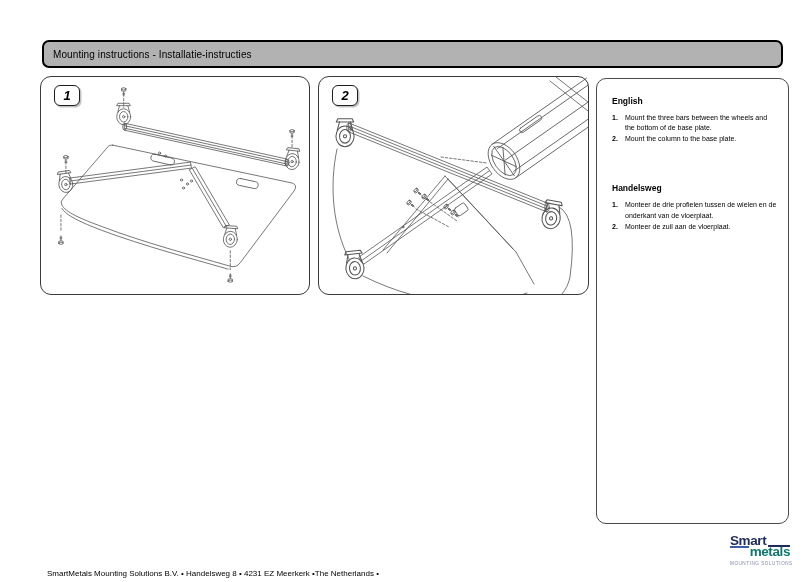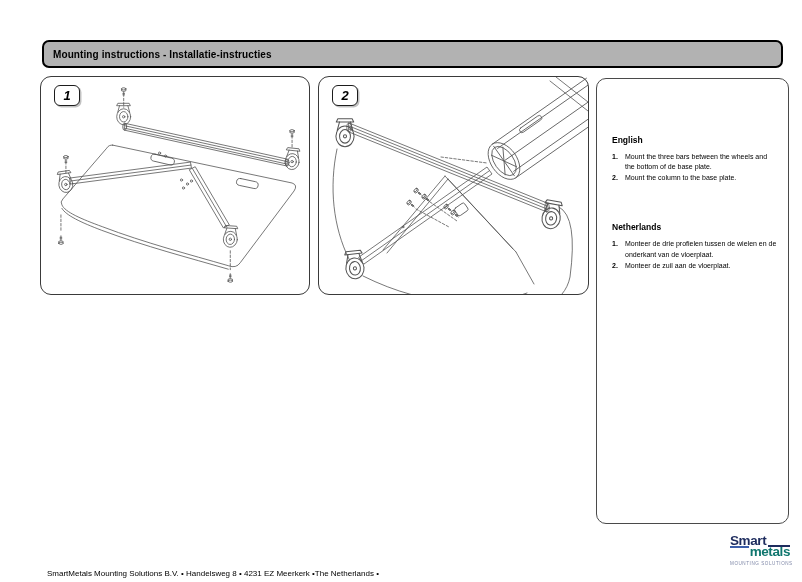--- a/index.html
+++ b/index.html
@@ -7,21 +7,21 @@
   body { font-family:"Liberation Sans", sans-serif; color:#000; }
   .page { position:relative; width:802px; height:582px; background:#fff; overflow:hidden; }
 
   
   .header {
     position:absolute; left:42px; top:40px; width:741px; height:28px;
     background:#b2b2b2; border:2px solid #000; border-radius:7px;
     display:flex; align-items:center; justify-content:space-between;
     padding:0 9px;
   }
-  .header-title { font-weight:bold; font-size:10px; letter-spacing:0.1px; }
+  .header-title { font-weight:normal; font-size:10px; letter-spacing:0.1px; }
   .header-right { text-align:right; line-height:1.3; }
   .header-subtitle { font-weight:bold; font-style:italic; font-size:8.3px; display:block; }
   .header-docnum { font-size:8.3px; display:block; }
 
   
   .panel {
     position:absolute; top:76px; height:219px; background:#fff;
     border:1.5px solid #3a3a3a; border-radius:11px;
   }
   .panel-1 { left:40px; width:270px; }
@@ -35,21 +35,21 @@
     z-index:2;
   }
   .panel svg { position:absolute; left:0; top:0; width:100%; height:100%; }
 
   
   .sidebar {
     position:absolute; left:596px; top:78px; width:193px; height:446px;
     border:1.5px solid #4a4a4a; border-radius:10px; background:#fff;
     padding:17px 10px 0 15px;
   }
-  .lang-heading { font-weight:bold; font-size:8.5px; margin-bottom:7px;margin-top:39px; }
+  .lang-heading { font-weight:bold; font-size:8.5px; margin-bottom:7px; }
   .instr-list { list-style:none; font-size:7px; line-height:1.45; }
   .instr-item { display:flex; margin-bottom:1px; }
   .instr-num { font-weight:bold; width:13px; flex:0 0 13px; }
   .instr-text { flex:1; }
   .block-nl { margin-top:39px; }
 
   
   .footer { position:absolute; left:47px; top:546px; font-size:8px; line-height:1.38; white-space:pre-wrap; }
   .footer b { font-weight:normal; }
 
@@ -190,21 +190,21 @@
           <span class="instr-num">1.</span>
           <span class="instr-text">Mount the three bars between the wheels and the bottom of de base plate.</span>
         </li>
         <li class="instr-item">
           <span class="instr-num">2.</span>
           <span class="instr-text">Mount the column to the base plate.</span>
         </li>
       </ol>
     </div>
     <div class="block-nl">
-      <div class="lang-heading">Netherlands</div>
+      <div class="lang-heading">Handelsweg</div>
       <ol class="instr-list">
         <li class="instr-item">
           <span class="instr-num">1.</span>
           <span class="instr-text">Monteer de drie profielen tussen de wielen en de onderkant van de vloerplaat.</span>
         </li>
         <li class="instr-item">
           <span class="instr-num">2.</span>
           <span class="instr-text">Monteer de zuil aan de vloerplaat.</span>
         </li>
       </ol>

